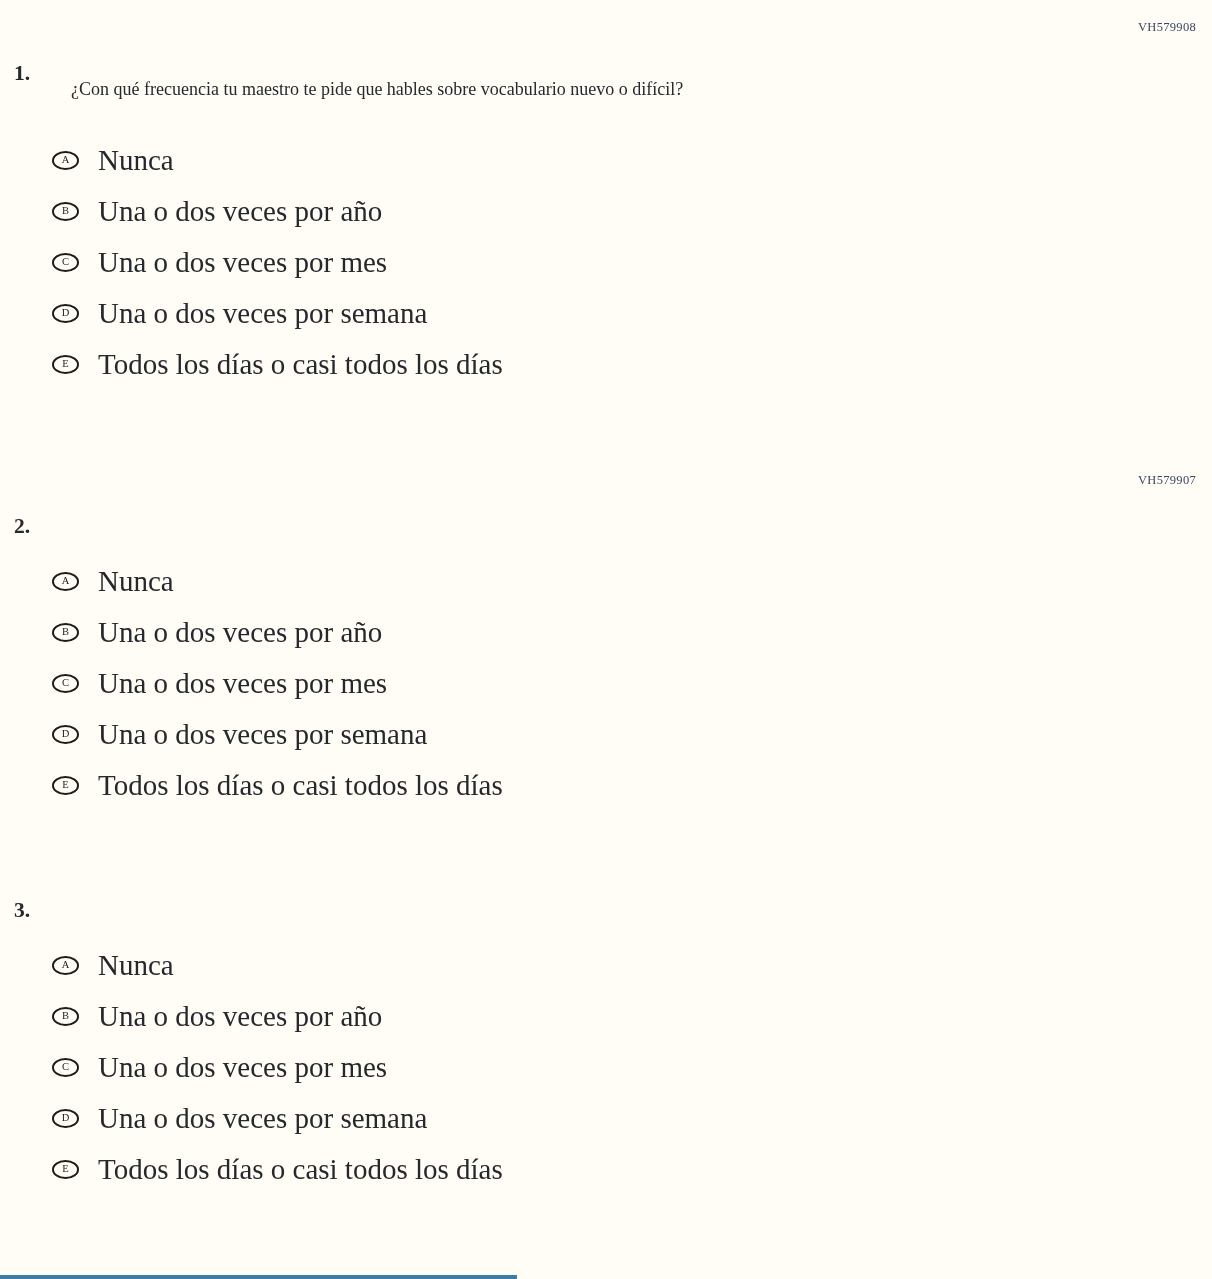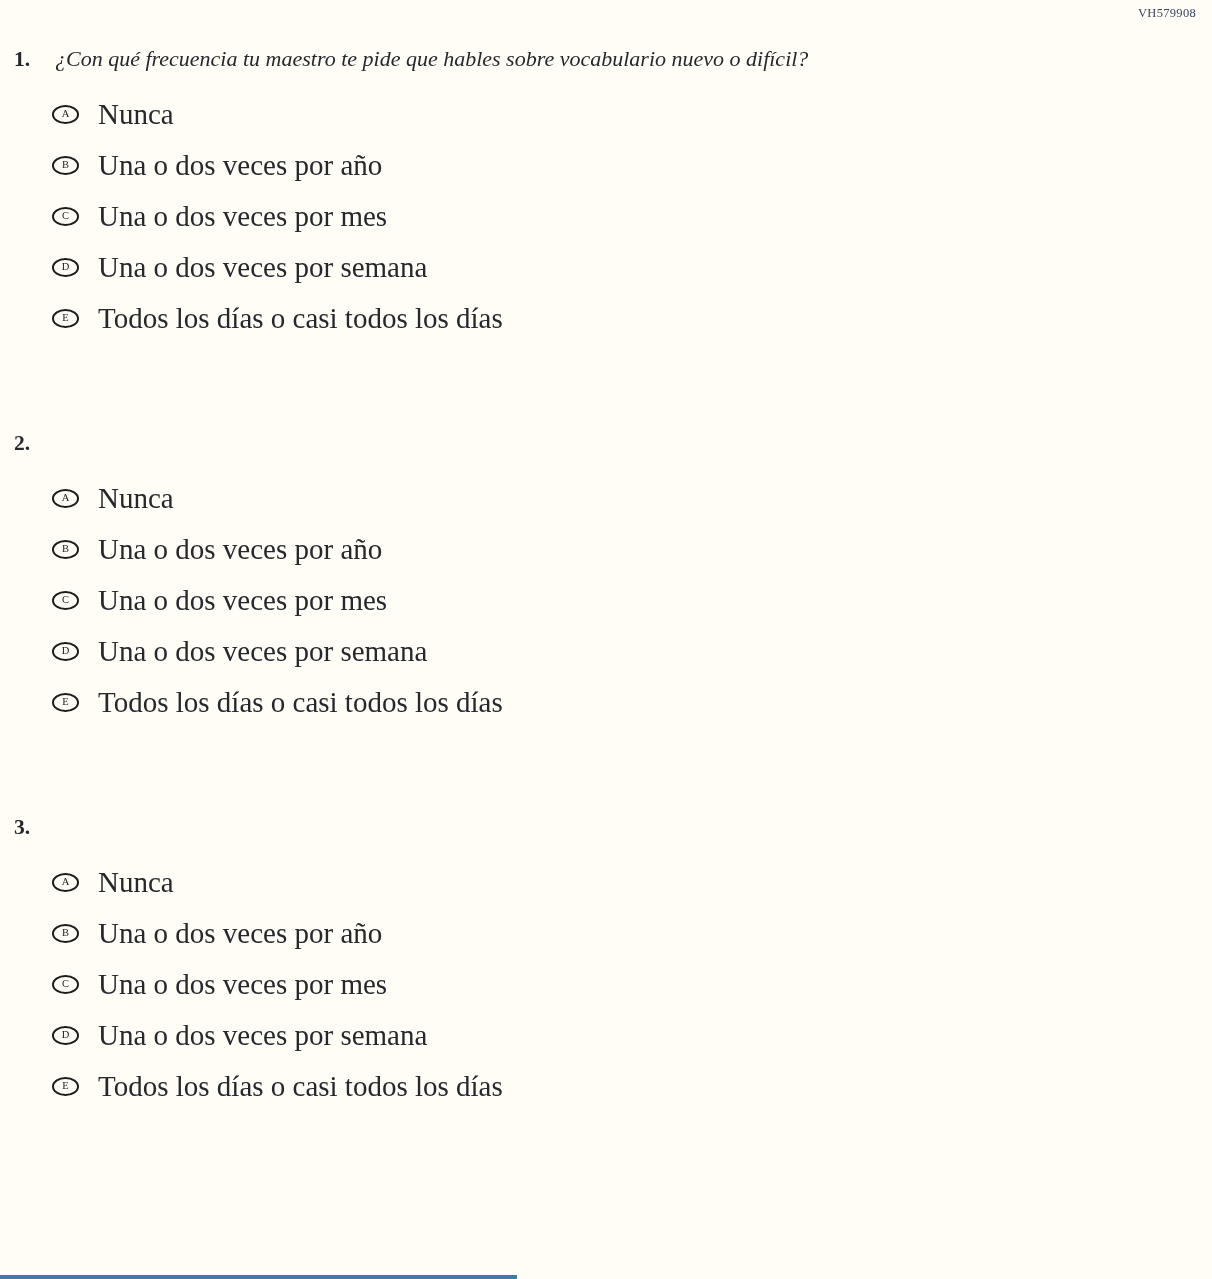--- a/index.html
+++ b/index.html
@@ -10,21 +10,21 @@
     min-height: 1279px;
     font-family: "Liberation Serif", "DejaVu Serif", serif;
     color: #25282d;
     position: relative;
     overflow: hidden;
   }
   .page {
     width: 1212px;
     min-height: 1279px;
     position: relative;
-    padding-top: 6px;
+    padding-top: 20px;
     box-sizing: border-box;
   }
   .question-block {
     margin-bottom: 96px;
   }
   .code-row {
     text-align: right;
     padding-right: 16px;
     font-size: 12.5px;
     color: #3a4660;
@@ -39,25 +39,24 @@
     margin-bottom: 26px;
   }
   .q-num {
     font-weight: bold;
     font-size: 21.5px;
     line-height: 32px;
     width: 41px;
     flex: 0 0 41px;
   }
   .q-text {
-    margin: 0;
-    font-size: 22px;
+    margin: 16px;
+    font-size: 18px;
     line-height: 32px;
     max-width: 910px;
-    font-style: italic;
   }
   .options {
     list-style: none;
     margin: 0;
     padding: 0 0 0 52px;
   }
   .option {
     display: flex;
     align-items: center;
     margin-bottom: 25px;
@@ -120,20 +119,21 @@
         <span class="option-label">Una o dos veces por semana</span>
       </li>
       <li class="option">
         <span class="bubble">E</span>
         <span class="option-label">Todos los días o casi todos los días</span>
       </li>
     </ul>
   </section>
 
   <section class="question-block">
+    <div class="code-row">VH579907</div>
     <div class="q-row">
       <span class="q-num">2.</span>
     </div>
     <ul class="options">
       <li class="option">
         <span class="bubble">A</span>
         <span class="option-label">Nunca</span>
       </li>
       <li class="option">
         <span class="bubble">B</span>

